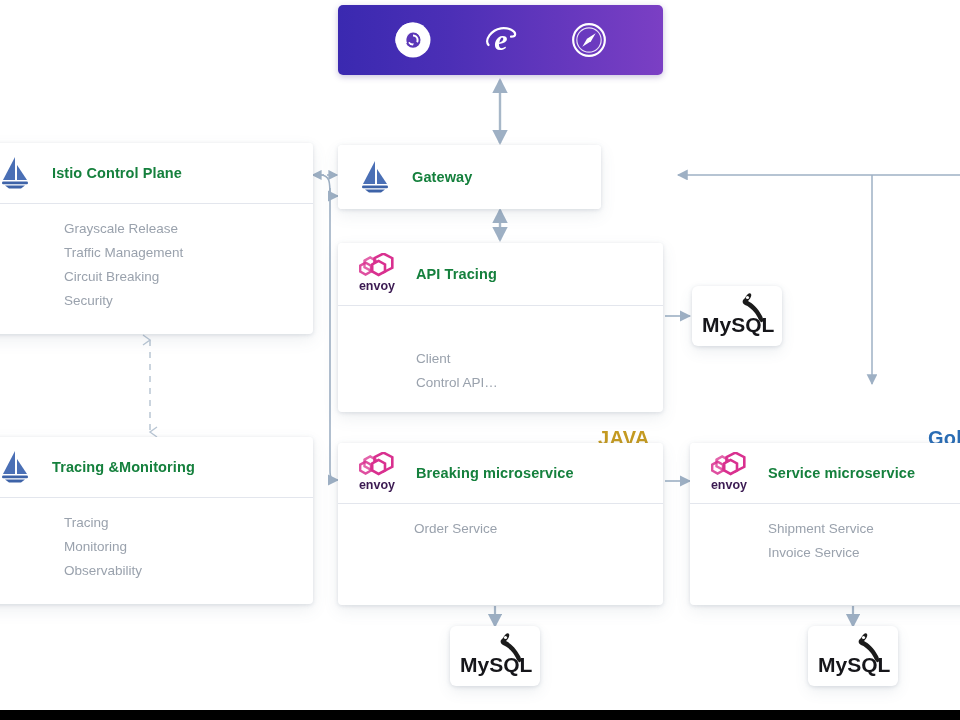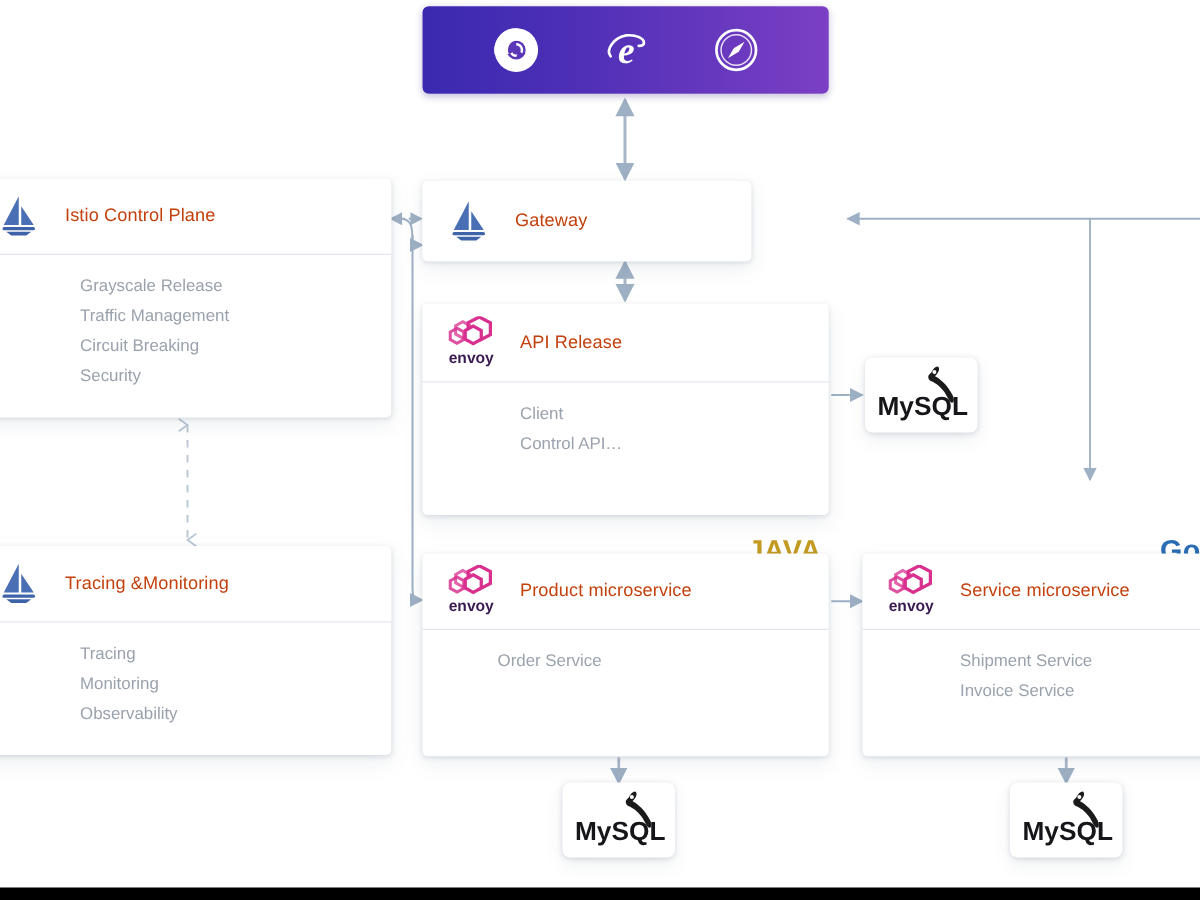--- a/index.html
+++ b/index.html
@@ -52,40 +52,40 @@
     z-index: 2;
   }
   .card-head.solo { border-radius: 4px; }
   .card-icon {
     width: 52px;
     display: flex; align-items: flex-start; justify-content: center;
     flex: 0 0 auto;
   }
   .card-title {
     font-size: 14.5px;
-    font-weight: normal;
-    color: #c2410c;
+    font-weight: bold;
+    color: #15803d;
     letter-spacing: .1px;
   }
   .card-body { padding: 14px 0 10px 0; }
   .card-item {
     font-size: 13.5px;
     color: #9aa2ad;
     line-height: 24px;
     padding-left: 64px;
     white-space: nowrap;
   }
 
   
   .card.clip-left .card-icon { width: 52px; }
 
   
   .lang-tag {
     position: absolute;
-    font-size: 23px;
+    font-size: 20px;
     font-weight: bold;
     letter-spacing: .3px;
     white-space: nowrap;
   }
 
   
   .mysql-box {
     position: absolute;
     background: #ffffff;
     border-radius: 6px;
@@ -268,47 +268,47 @@
         <svg width="46" height="42" viewBox="0 0 46 42" xmlns="http://www.w3.org/2000/svg">
           <g fill="none" stroke="#d9308f" stroke-width="2.4">
             <path d="M10.5 7.6 L16.2 4.4 L21.9 7.6 L21.9 14.2 L16.2 17.4 L10.5 14.2 Z" opacity=".75"></path>
             <path d="M6.2 12.6 L11.6 9.6 L17 12.6 L17 18.6 L11.6 21.6 L6.2 18.6 Z" opacity=".85"></path>
           </g>
           <path d="M20.5 5.2 L29.4 0.6 L38.3 5.2 L38.3 14.8 L29.4 19.4 L20.5 14.8 Z" fill="none" stroke="#d9308f" stroke-width="2.6"></path>
           <path d="M18.2 11.4 L24.6 7.9 L31 11.4 L31 18.4 L24.6 21.9 L18.2 18.4 Z" fill="#ffffff" stroke="#d9308f" stroke-width="2.6"></path>
           <text x="23" y="37" text-anchor="middle" font-family="Liberation Sans, sans-serif" font-size="12.5" font-weight="bold" fill="#3b1a52">envoy</text>
         </svg>
       </div>
-      <div class="card-title">API Release</div>
-    </div>
-    <div class="card-body">
-      <div class="card-item" style="padding-left:78px;">Client</div>
+      <div class="card-title">API Tracing</div>
+    </div>
+    <div class="card-body">
+      <div class="card-item" style="padding-left:78px;margin-top:28px;">Client</div>
       <div class="card-item" style="padding-left:78px;">Control API…</div>
     </div>
   </div>
 
   <div class="lang-tag" style="left:598px; top:427px; color:#c49a21;">JAVA</div>
 
   <div class="card" style="left:338px; top:443px; width:325px; height:162px;">
     <div class="card-head" style="height:60px;">
       <div class="card-icon" style="width:78px;">
         <svg width="46" height="42" viewBox="0 0 46 42" xmlns="http://www.w3.org/2000/svg">
           <g fill="none" stroke="#d9308f" stroke-width="2.4">
             <path d="M10.5 7.6 L16.2 4.4 L21.9 7.6 L21.9 14.2 L16.2 17.4 L10.5 14.2 Z" opacity=".75"></path>
             <path d="M6.2 12.6 L11.6 9.6 L17 12.6 L17 18.6 L11.6 21.6 L6.2 18.6 Z" opacity=".85"></path>
           </g>
           <path d="M20.5 5.2 L29.4 0.6 L38.3 5.2 L38.3 14.8 L29.4 19.4 L20.5 14.8 Z" fill="none" stroke="#d9308f" stroke-width="2.6"></path>
           <path d="M18.2 11.4 L24.6 7.9 L31 11.4 L31 18.4 L24.6 21.9 L18.2 18.4 Z" fill="#ffffff" stroke="#d9308f" stroke-width="2.6"></path>
           <text x="23" y="37" text-anchor="middle" font-family="Liberation Sans, sans-serif" font-size="12.5" font-weight="bold" fill="#3b1a52">envoy</text>
         </svg>
       </div>
-      <div class="card-title">Product microservice</div>
-    </div>
-    <div class="card-body">
-      <div class="card-item" style="padding-left:60px;">Order Service</div>
+      <div class="card-title">Breaking microservice</div>
+    </div>
+    <div class="card-body">
+      <div class="card-item" style="padding-left:60px;margin-left:16px;">Order Service</div>
     </div>
   </div>
 
   <div class="lang-tag" style="left:928px; top:427px; color:#2a6db5;">Golang</div>
 
   <div class="card" style="left:690px; top:443px; width:325px; height:162px;">
     <div class="card-head" style="height:60px;">
       <div class="card-icon" style="width:78px;">
         <svg width="46" height="42" viewBox="0 0 46 42" xmlns="http://www.w3.org/2000/svg">
           <g fill="none" stroke="#d9308f" stroke-width="2.4">

